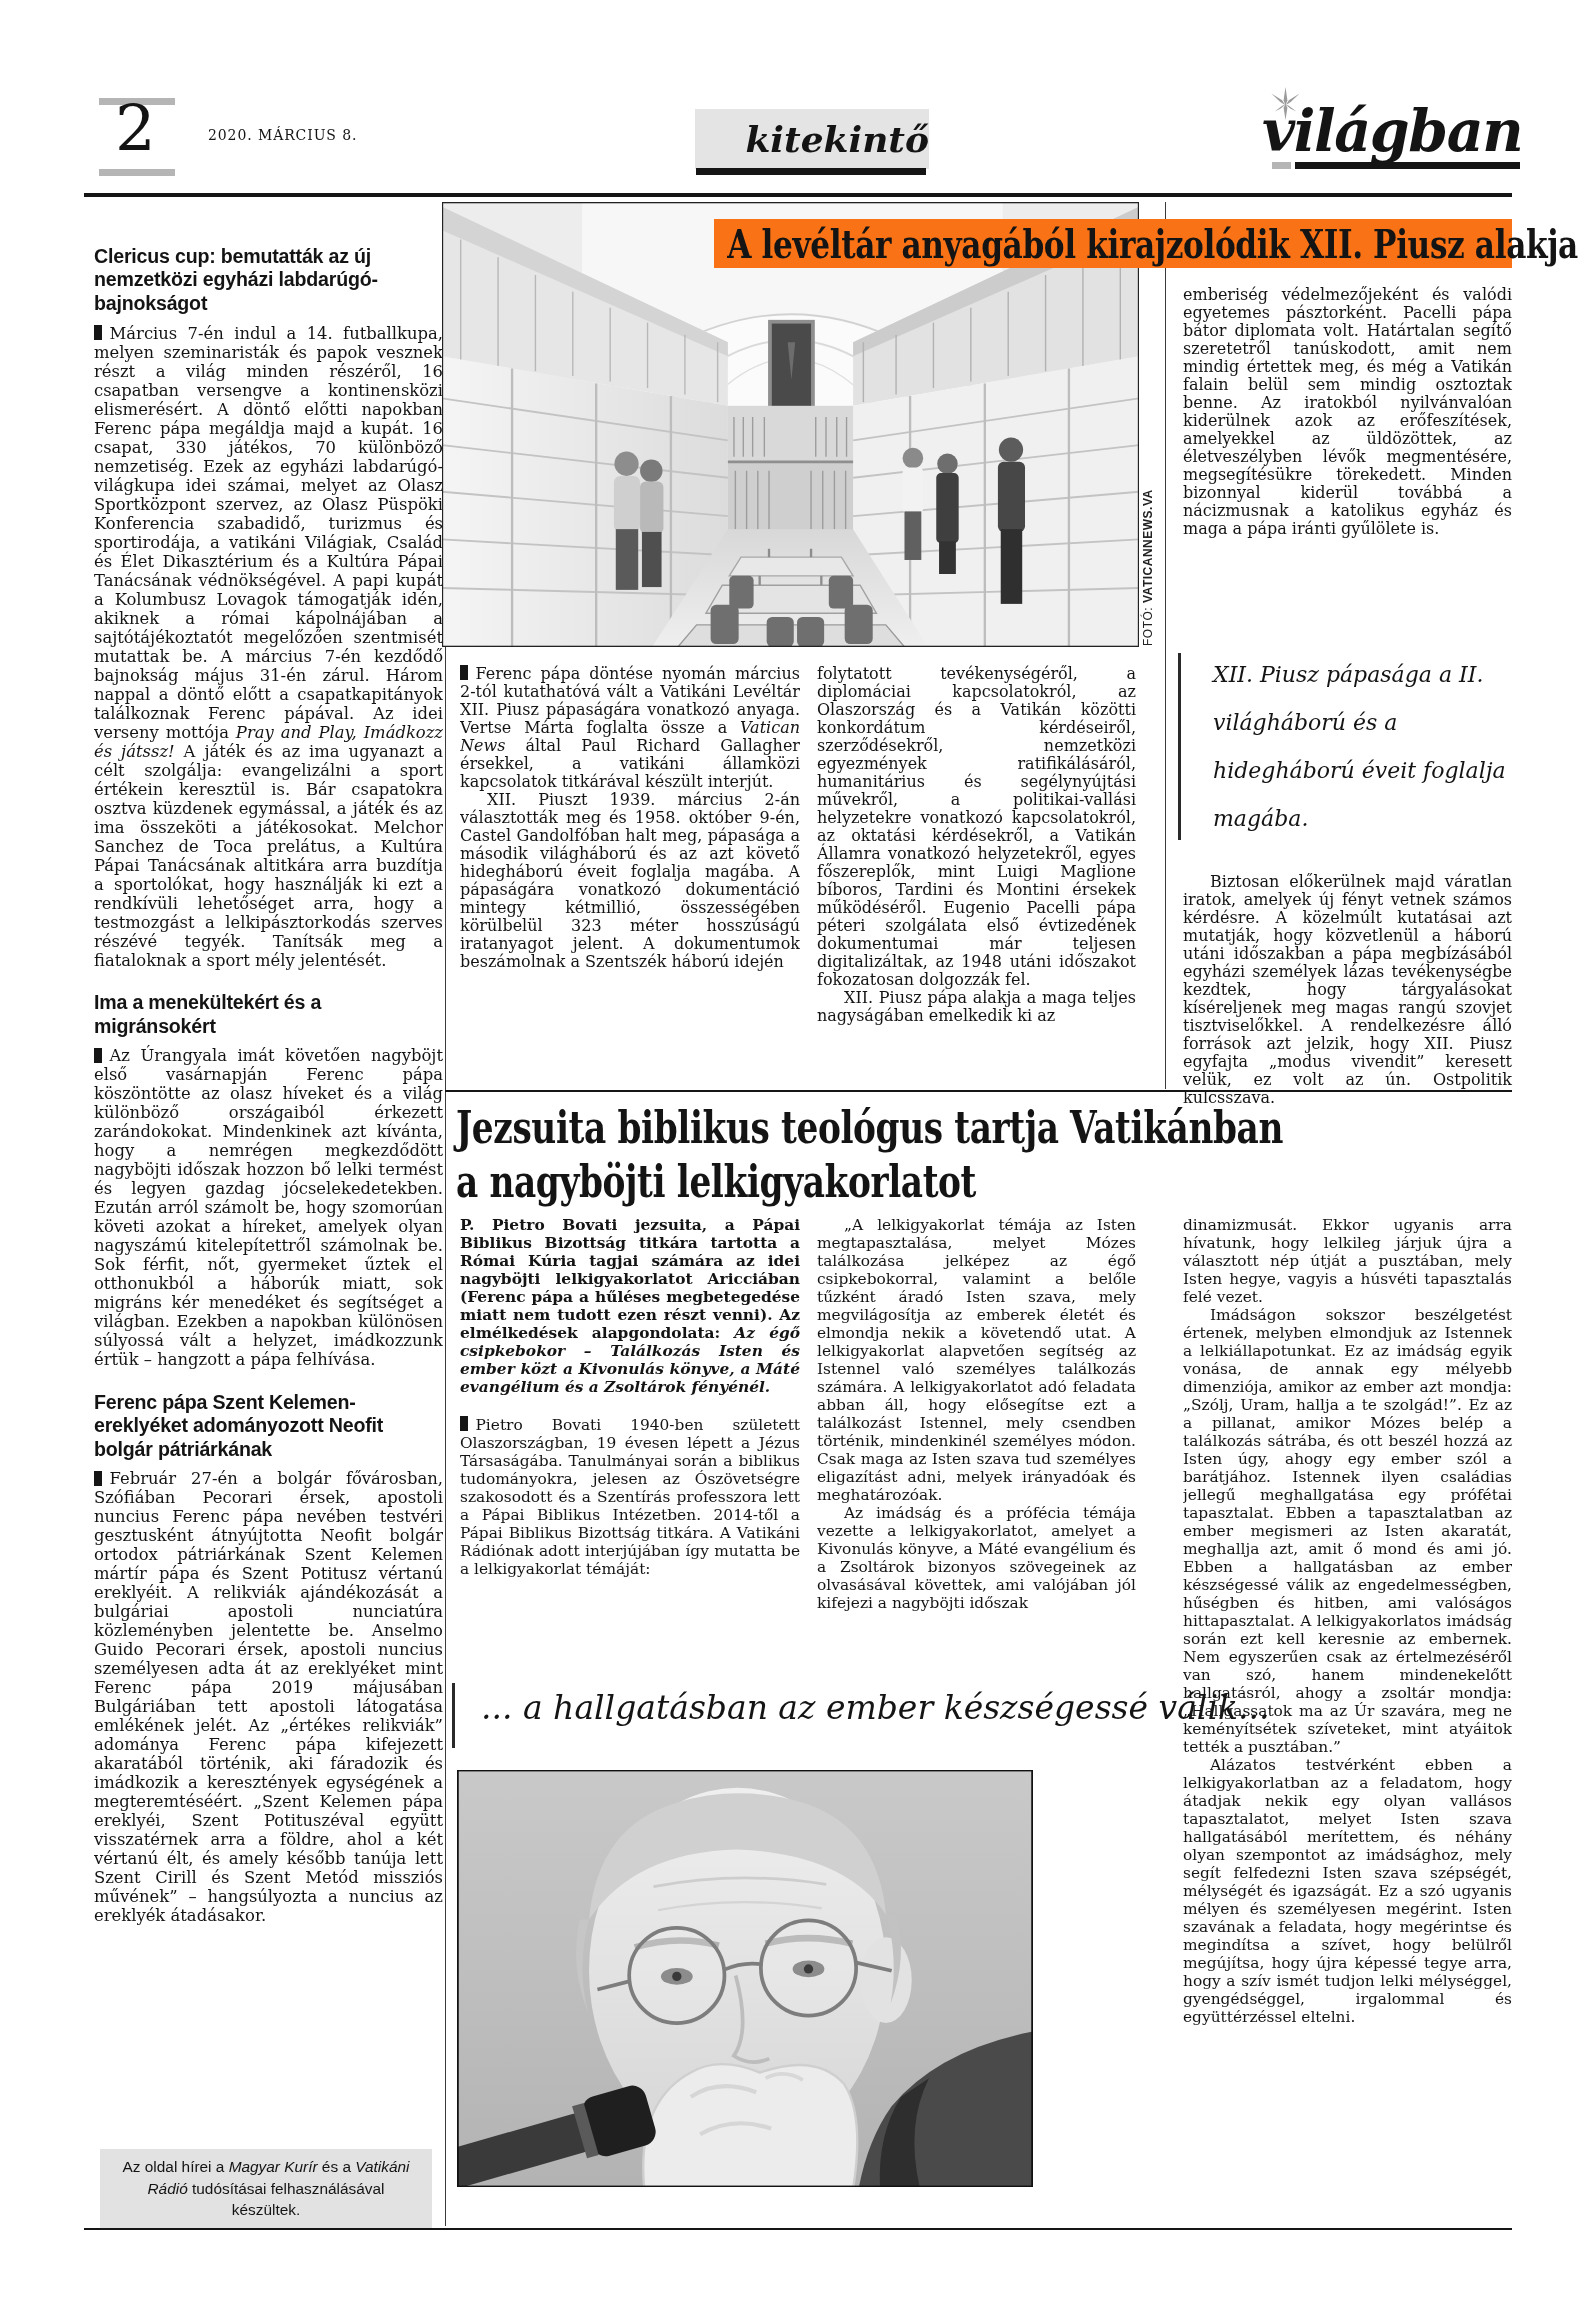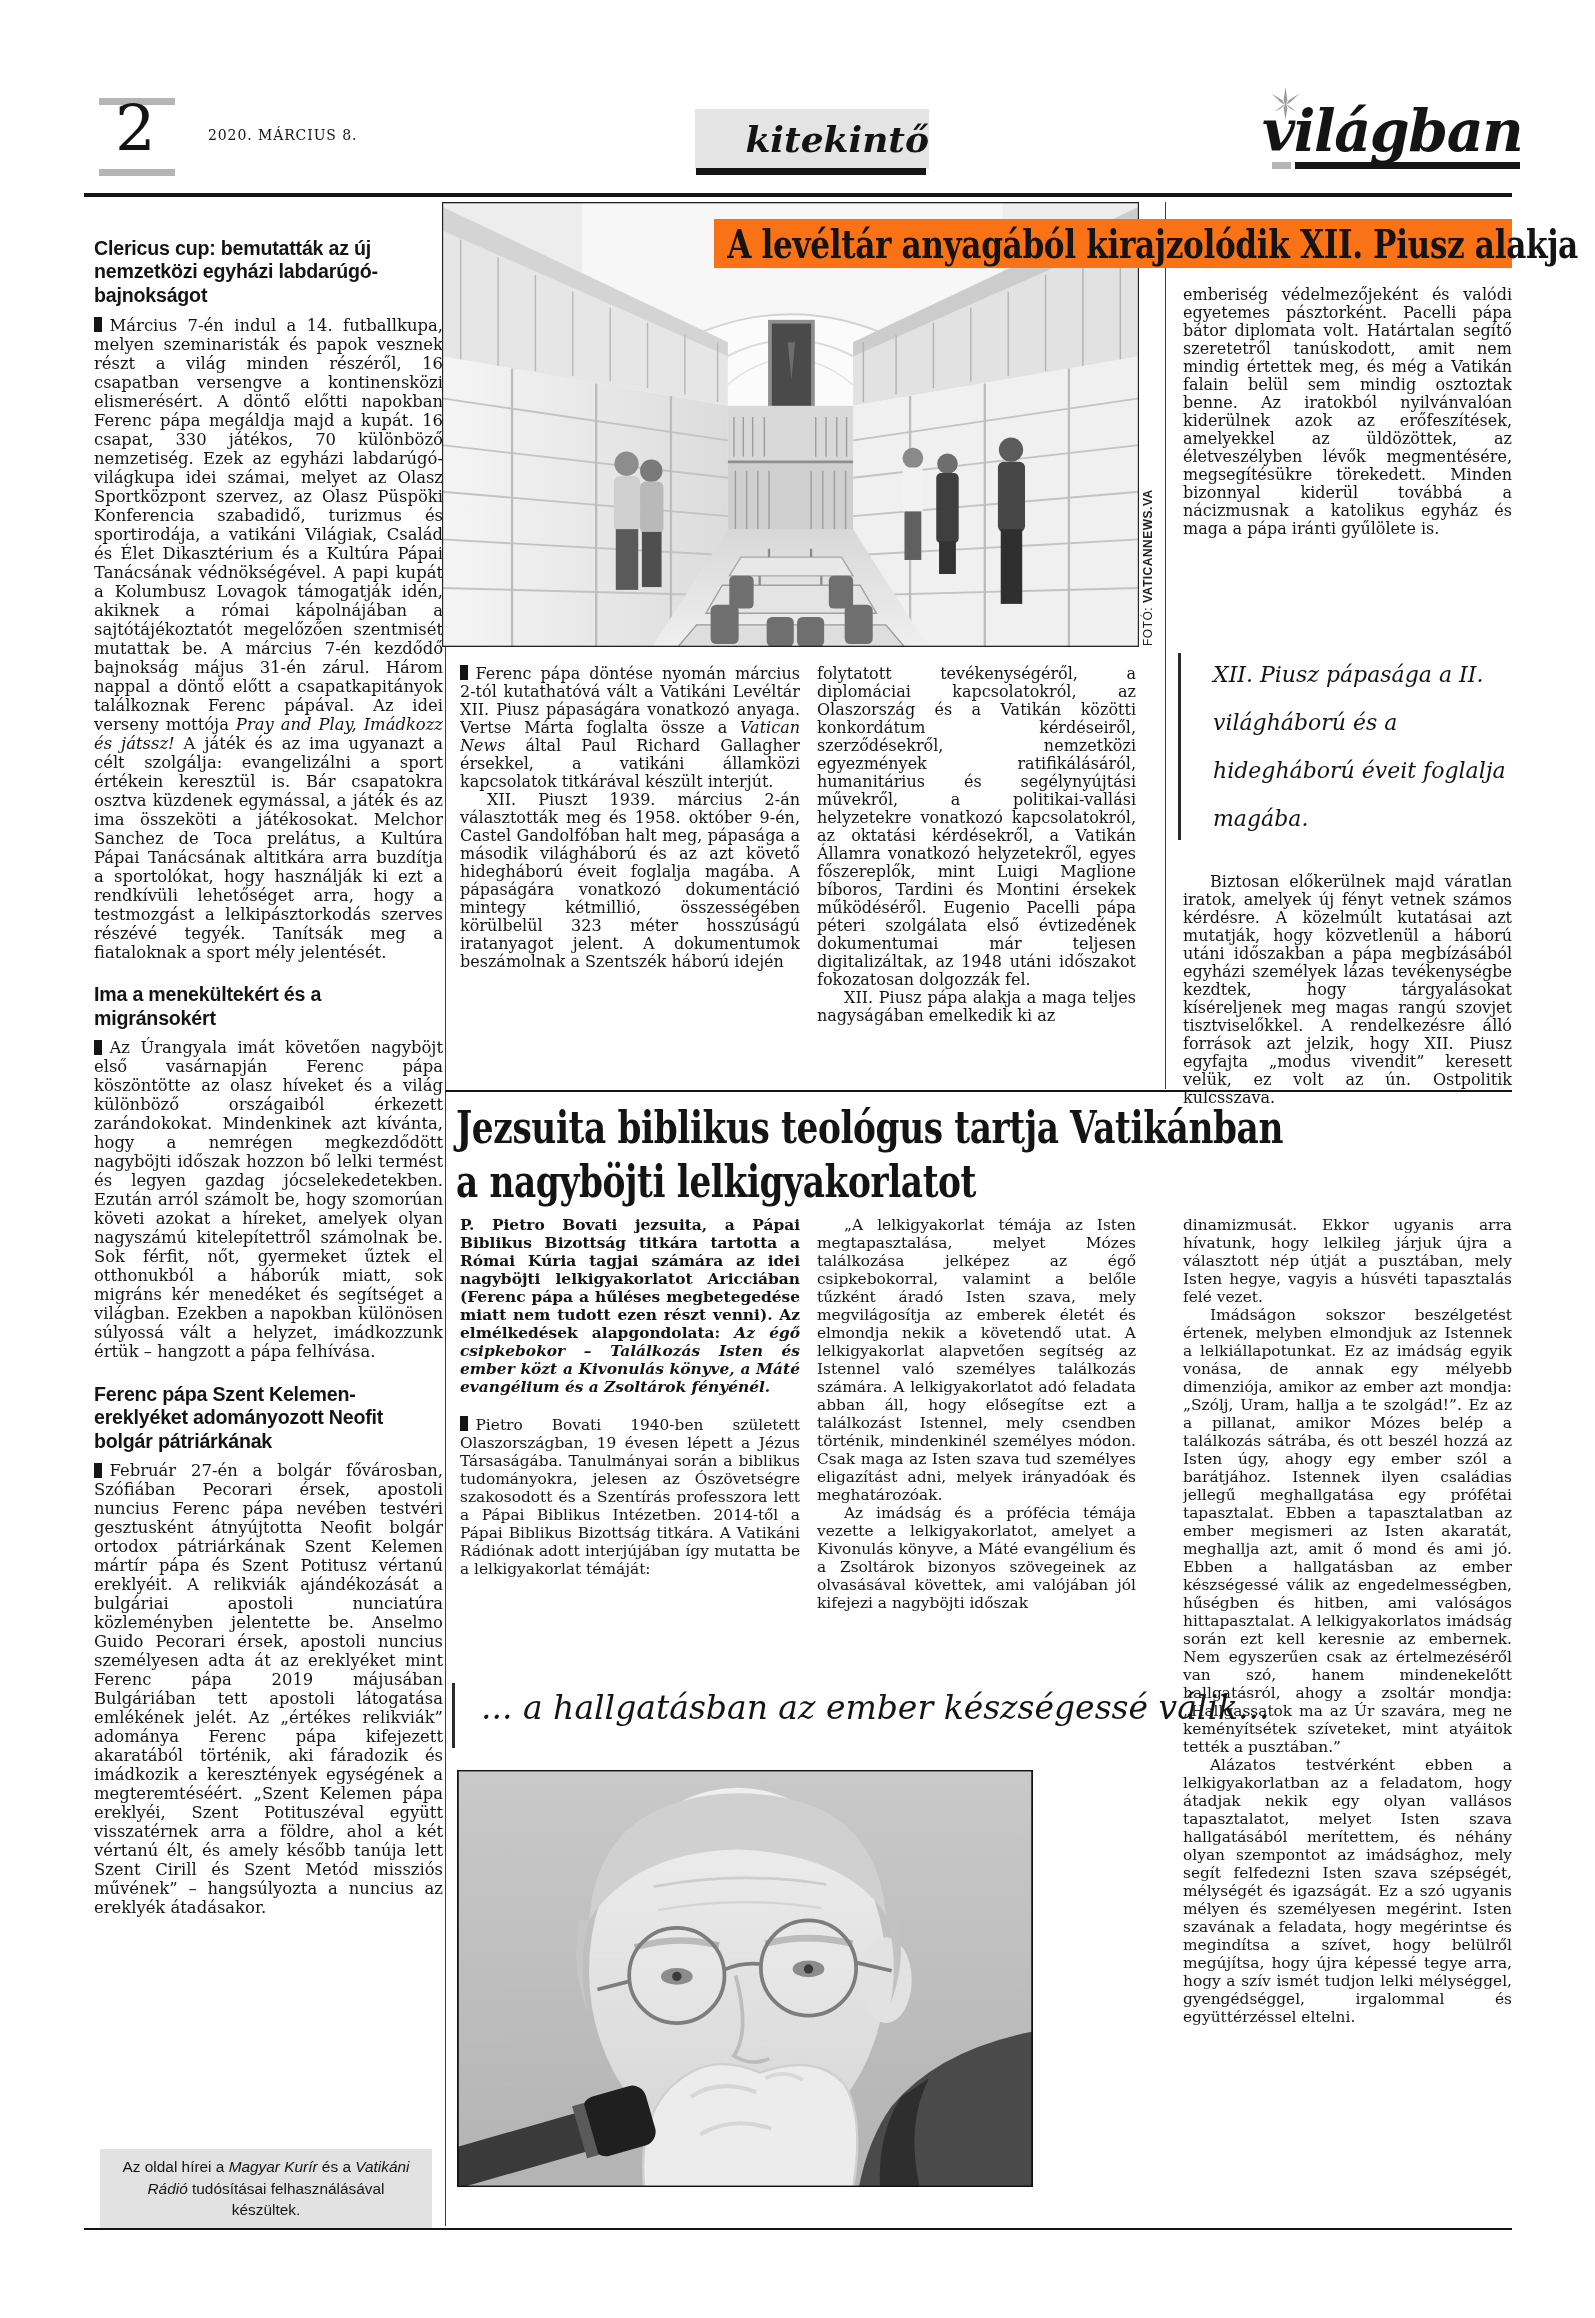--- a/index.html
+++ b/index.html
@@ -7,21 +7,21 @@
         font-family:"DejaVu Serif",serif;color:#141414;overflow:hidden;}
   .abs{position:absolute;}
   p{margin:0;padding:0;}
   .jtext{text-align:justify;}
   .bodycol{font-size:16.4px;line-height:19px;text-align:justify;}
   .bodycol2{font-size:15.4px;line-height:18px;text-align:justify;}
   .ind{text-indent:27px;}
   .marker{display:inline-block;width:8px;height:15px;background:#151515;margin-right:7.5px;vertical-align:-1.4px;}
   .lc-title{font-family:"Liberation Sans",sans-serif;font-weight:bold;font-size:19.6px;line-height:23.4px;
             letter-spacing:-0.2px;margin:21.5px 0 8.4px 0;text-align:left;text-indent:0;}
-  .lc-title.first{margin-top:4px;}
+  .lc-title.first{margin-top:12px;}
   .rule{background:#151515;}
   .vsep{background:#3a3a3a;}
   .graybar{background:#b5b5b5;}
   .headline-big{font-weight:bold;white-space:nowrap;letter-spacing:-0.5px;}
   .cond{display:inline-block;transform:scaleX(0.78);transform-origin:0 50%;}
   .pullquote{font-style:italic;}
   .qbar{background:#2a2a2a;}
   .footer-box{background:#e2e2e2;font-family:"Liberation Sans",sans-serif;
               font-size:15.4px;line-height:21.5px;text-align:center;}
   .credit{writing-mode:vertical-rl;transform:rotate(180deg);

